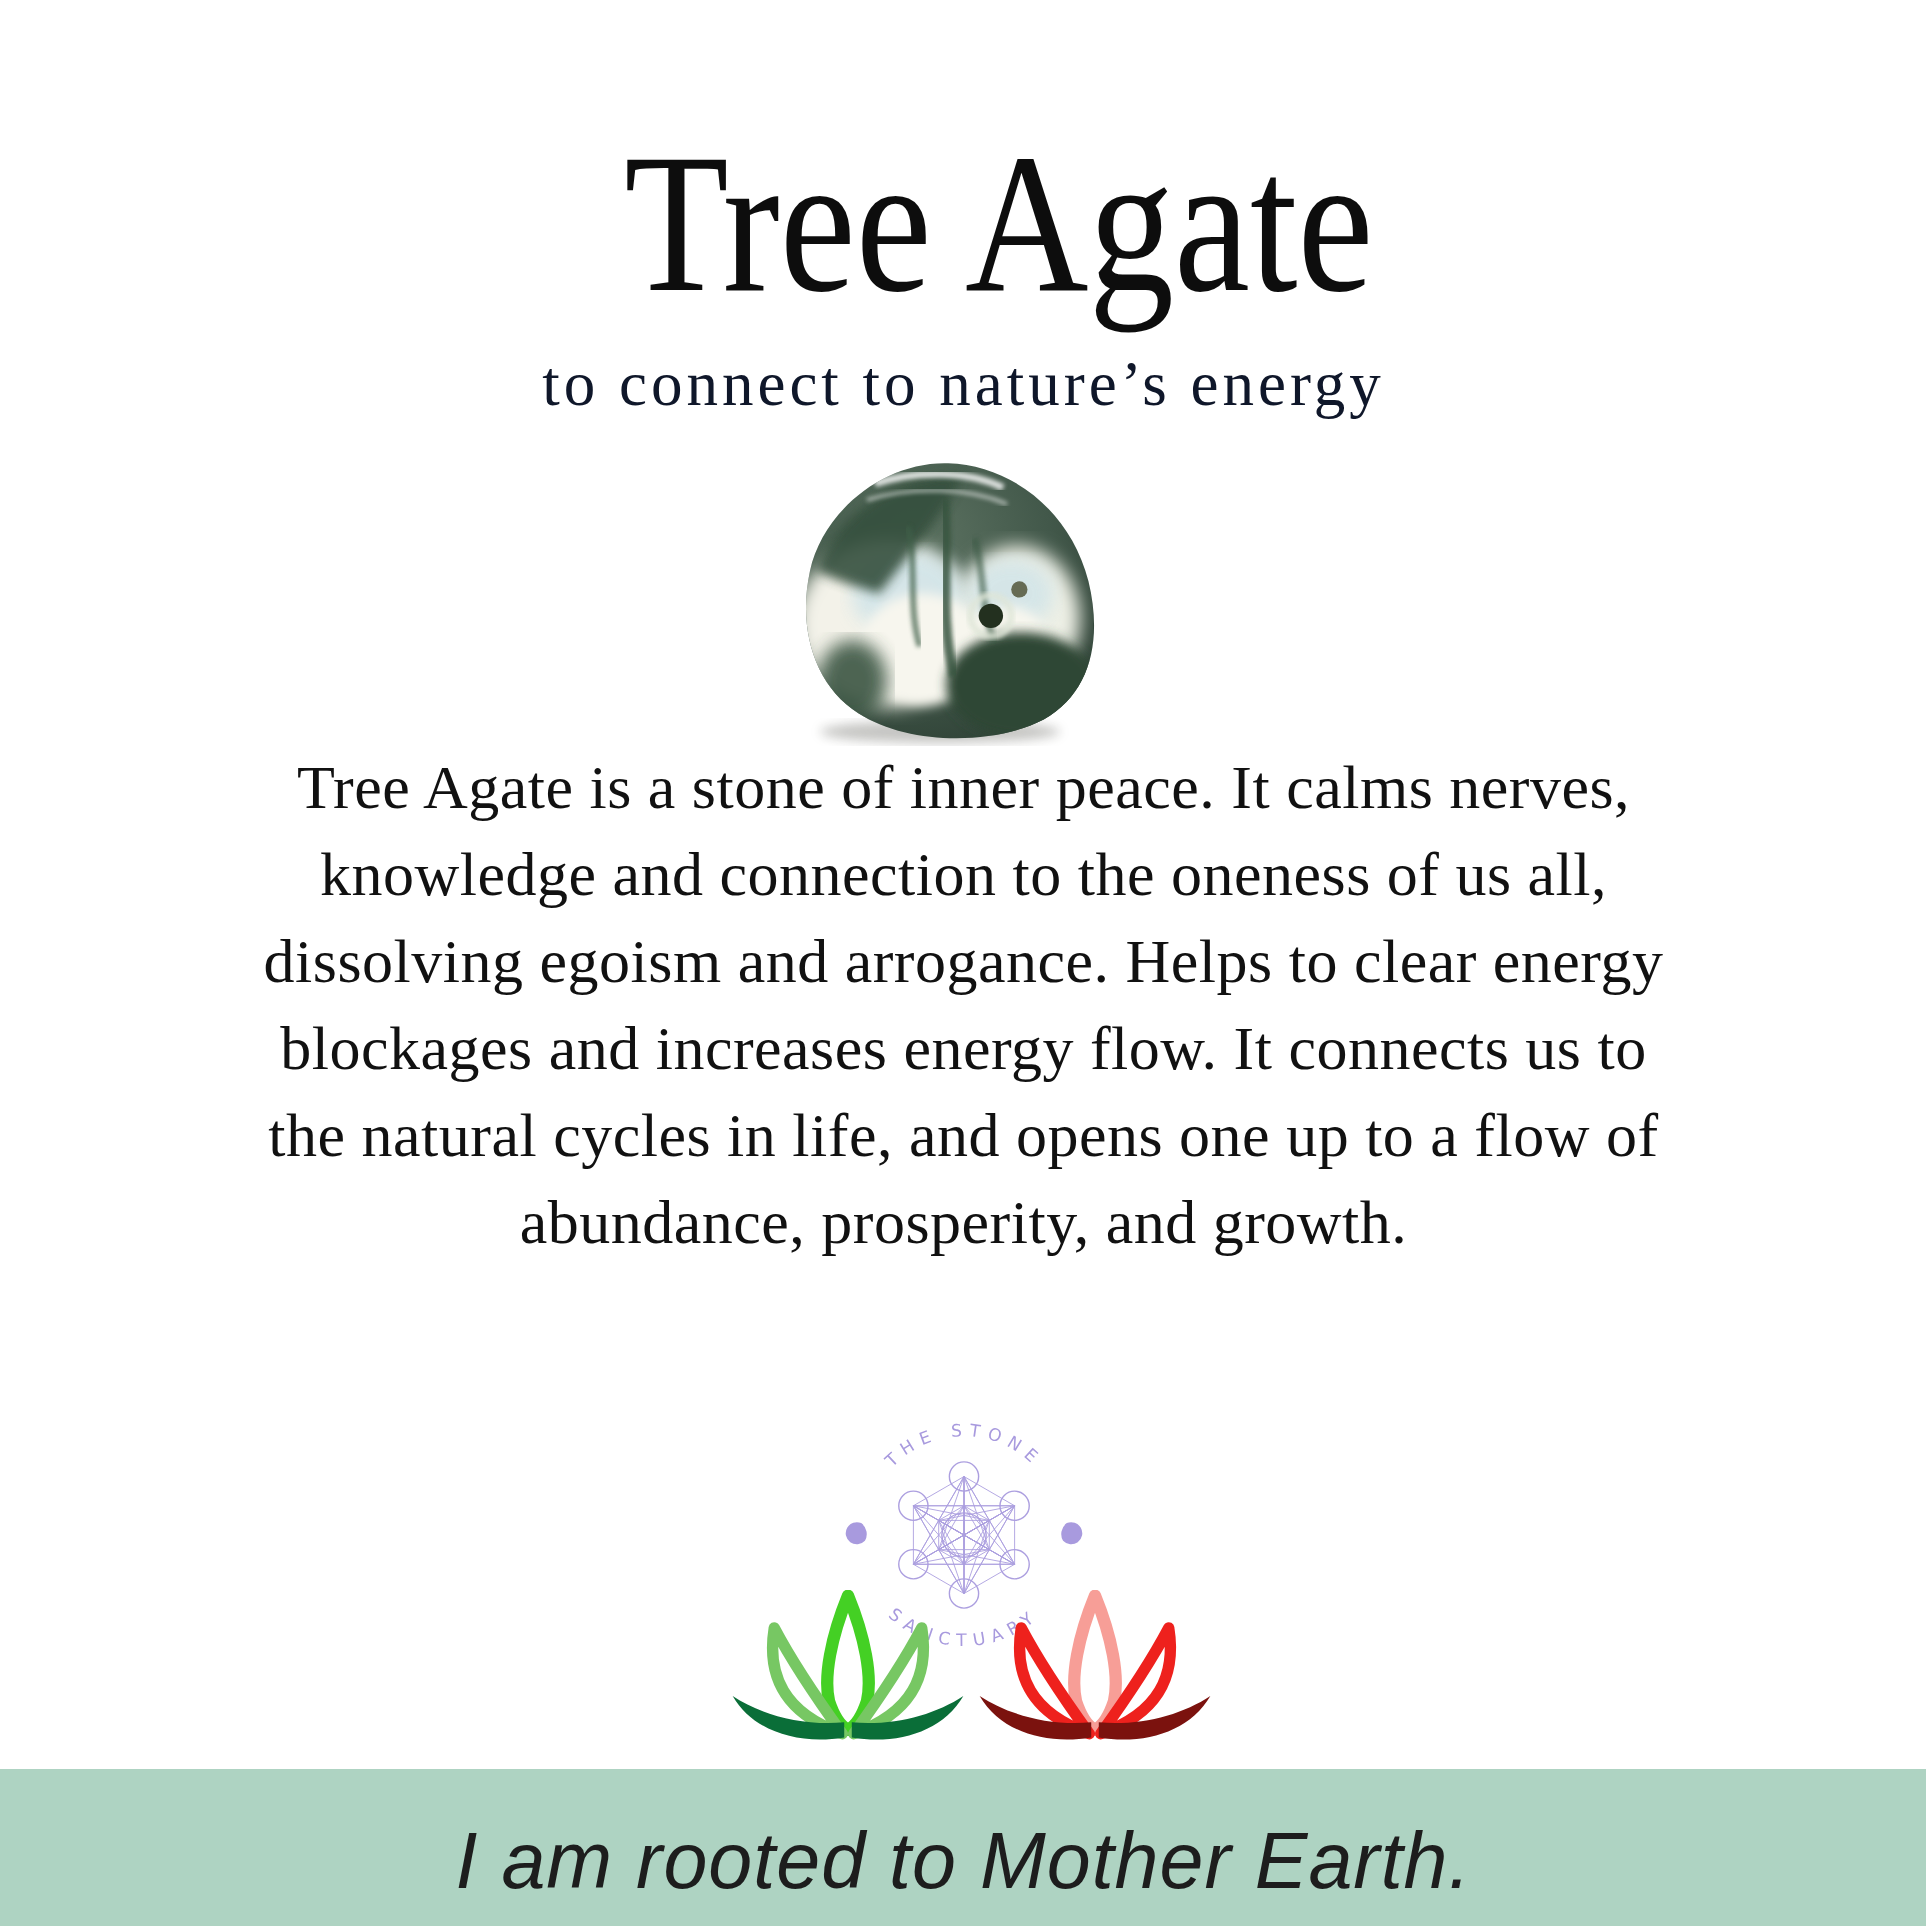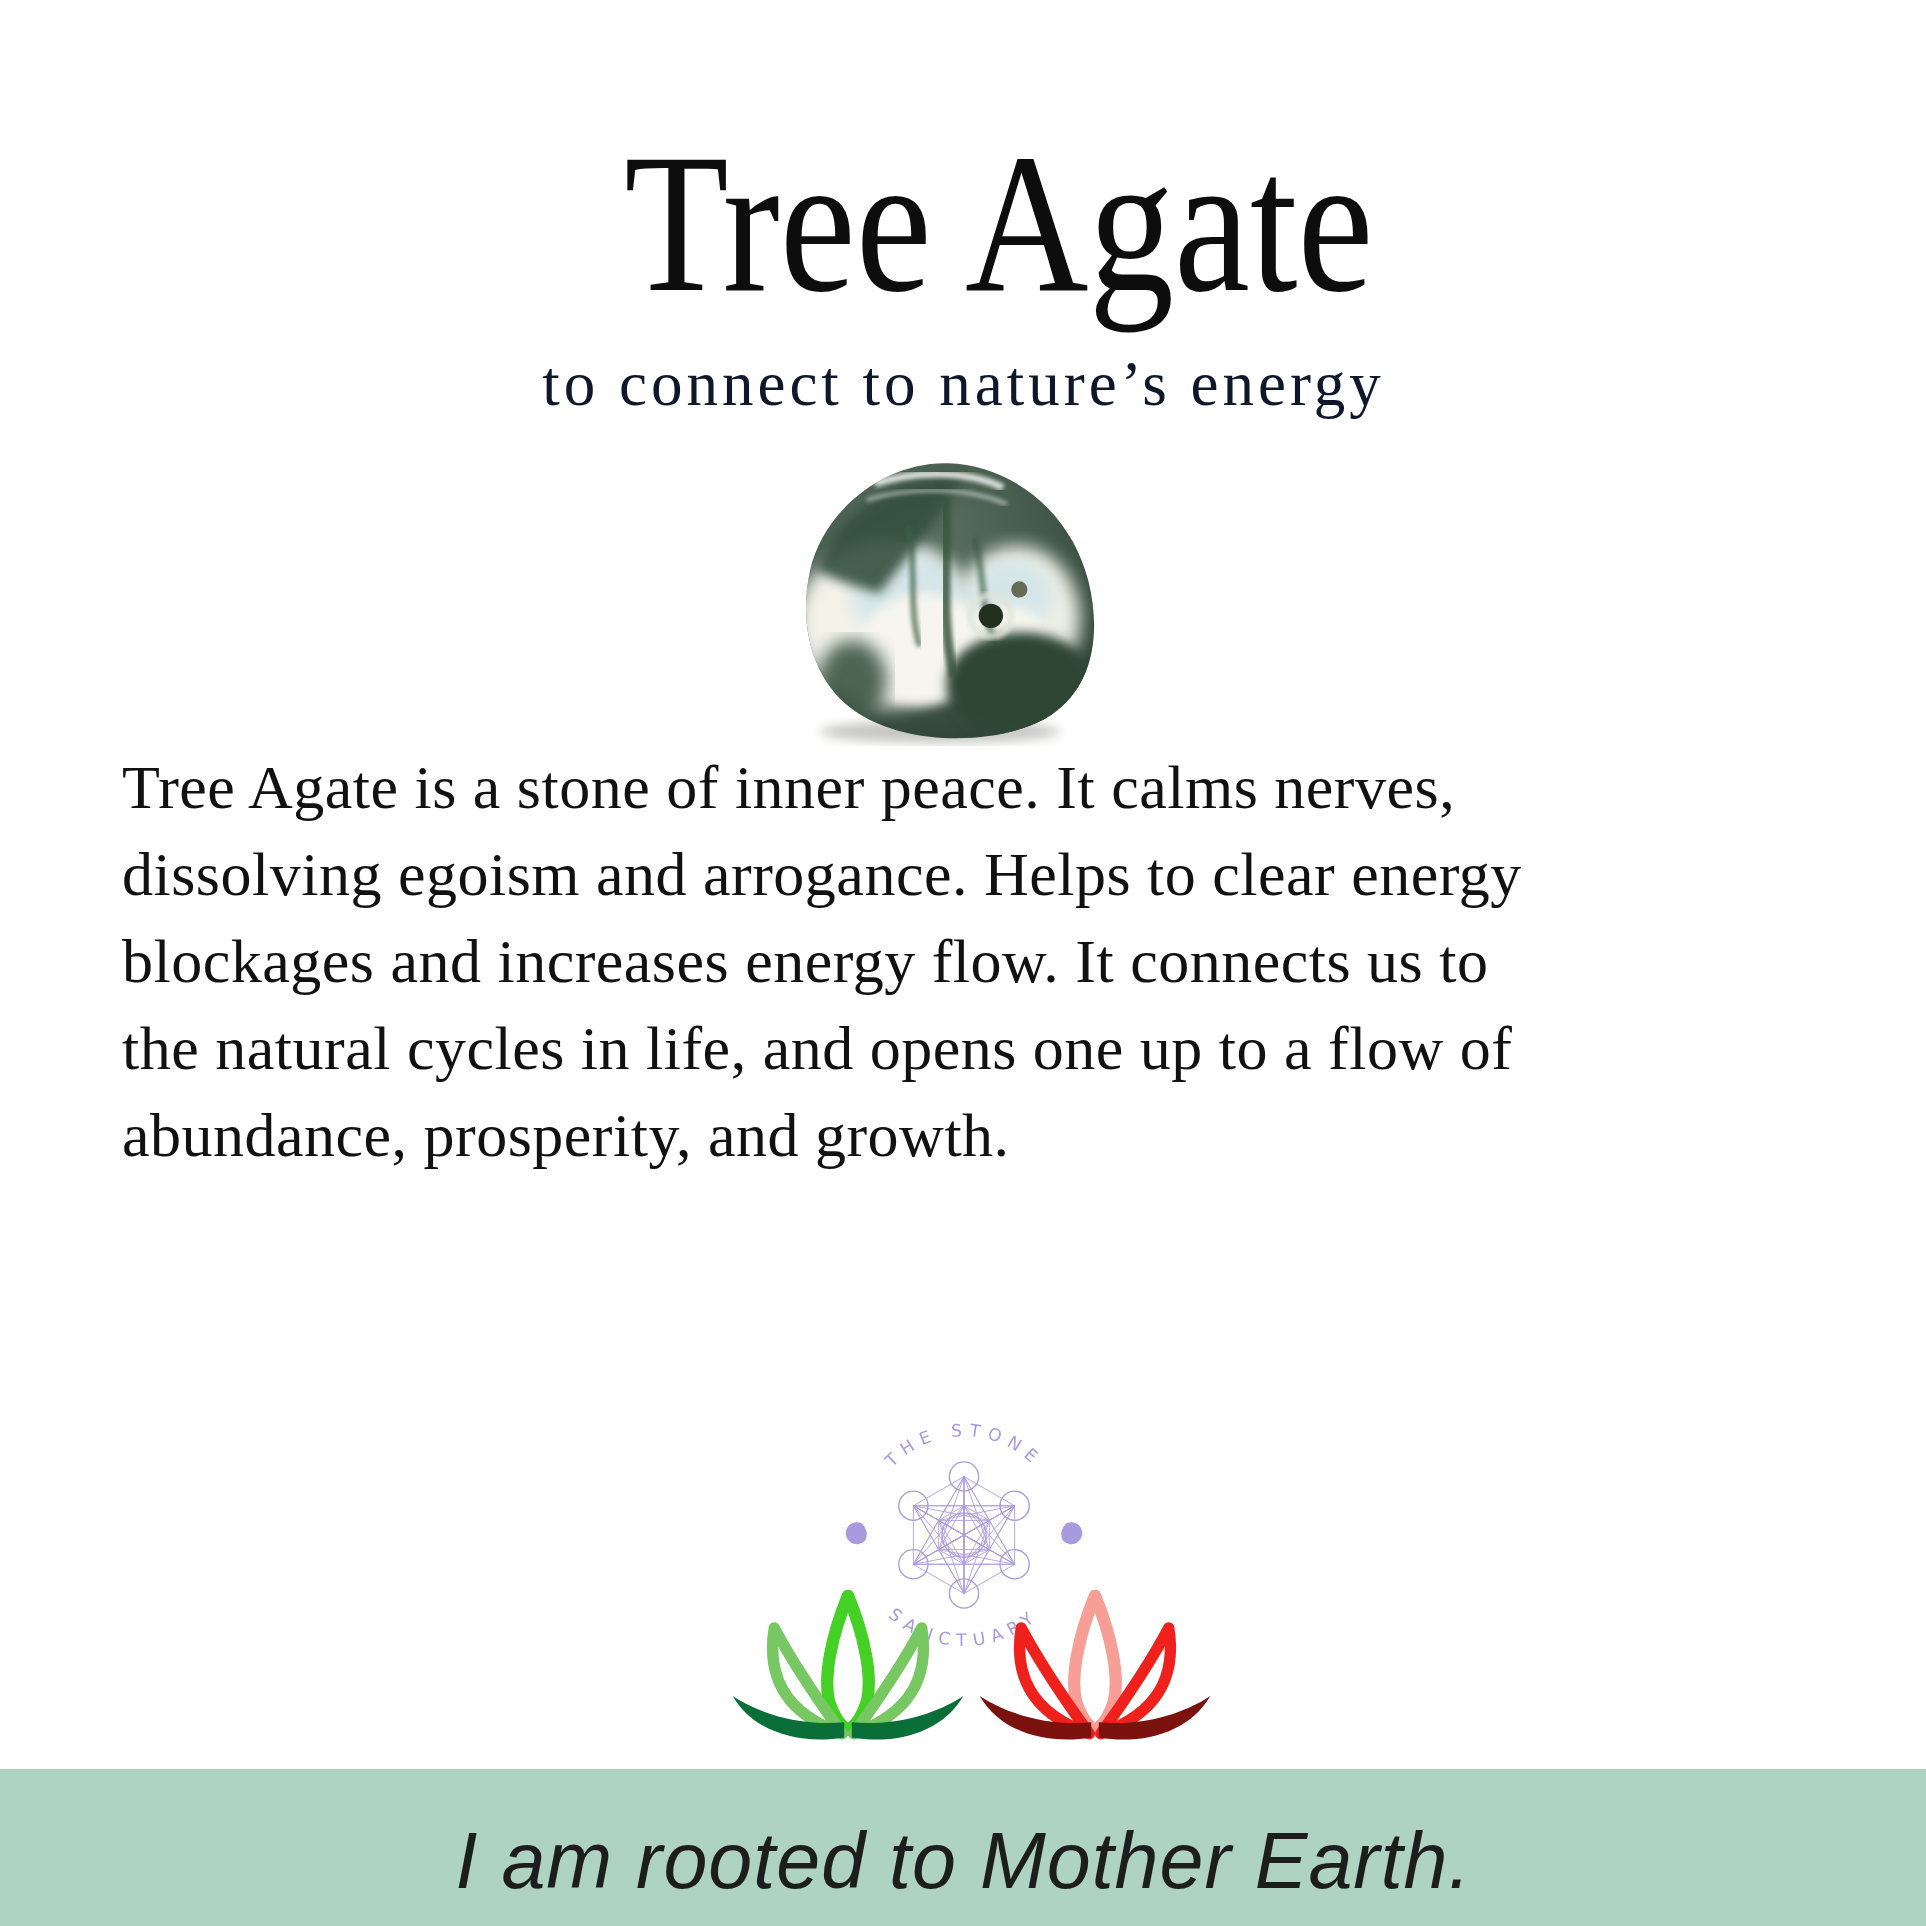--- a/index.html
+++ b/index.html
@@ -24,21 +24,21 @@
     text-align:center;font-size:63px;letter-spacing:4px;
     color:#0f172a;white-space:nowrap;
   }
 
   
   .stone-wrap{position:absolute;left:755px;top:440px;width:366px;height:307px;}
 
   
   .body-text{
     position:absolute;top:744px;left:122px;width:1683px;
-    font-size:62px;line-height:87px;
+    text-align:center;font-size:62px;line-height:87px;
     letter-spacing:0.5px;color:#111111;
   }
   .body-text div{white-space:nowrap;}
 
   
   .watermark{position:absolute;left:843px;top:1412px;width:242px;height:242px;}
   .watermark text{
     font-family:"DejaVu Sans", sans-serif;
     font-size:17px;letter-spacing:7px;
   }
@@ -111,20 +111,21 @@
         <circle cx="232" cy="172" r="12" fill="#23301f"></circle>
         <circle cx="260" cy="146" r="8" fill="#5a5d44" opacity=".9"></circle>
         <path d="M 118,42 C 160,28 212,30 244,46" stroke="#ffffff" stroke-width="7" fill="none" opacity=".8" filter="url(#b2)"></path>
         <path d="M 110,58 C 155,44 210,46 248,62" stroke="#ffffff" stroke-width="4" fill="none" opacity=".5" filter="url(#b2)"></path>
       </g>
     </svg>
   </div>
 
   <div class="body-text">
     <div>Tree Agate is a stone of inner peace. It calms nerves,</div>
+    <div>knowledge and connection to the oneness of us all,</div>
     <div>dissolving egoism and arrogance. Helps to clear energy</div>
     <div>blockages and increases energy flow. It connects us to</div>
     <div>the natural cycles in life, and opens one up to a flow of</div>
     <div>abundance, prosperity, and growth.</div>
   </div>
 
   <div class="watermark">
     <svg viewBox="0 0 240 240" width="242" height="242">
       <defs>
         <path id="arcTop" d="M 24,120 A 96,96 0 0 1 216,120"></path>

